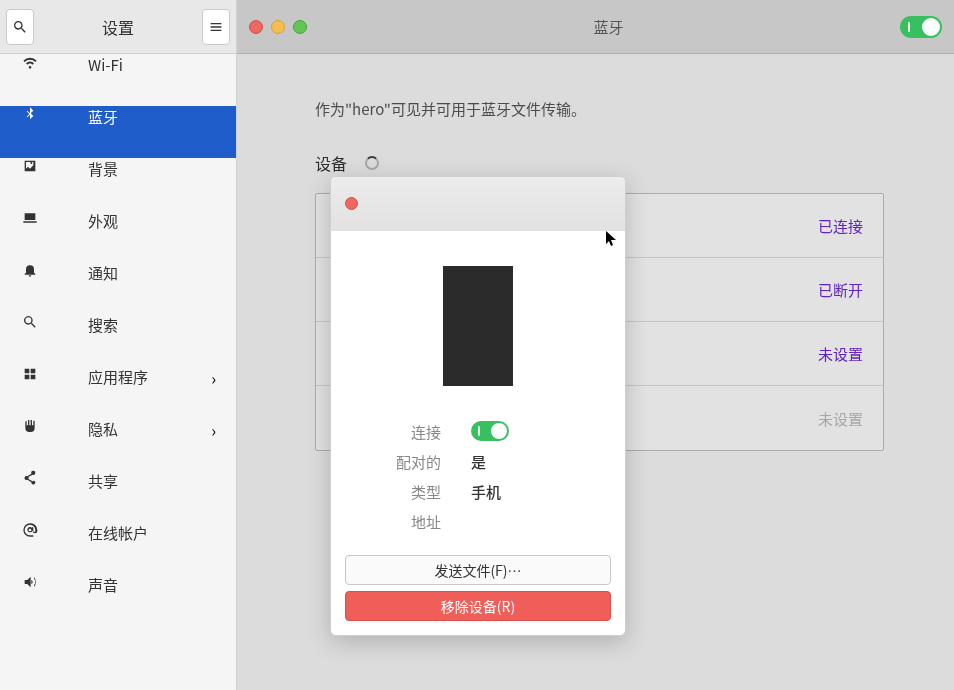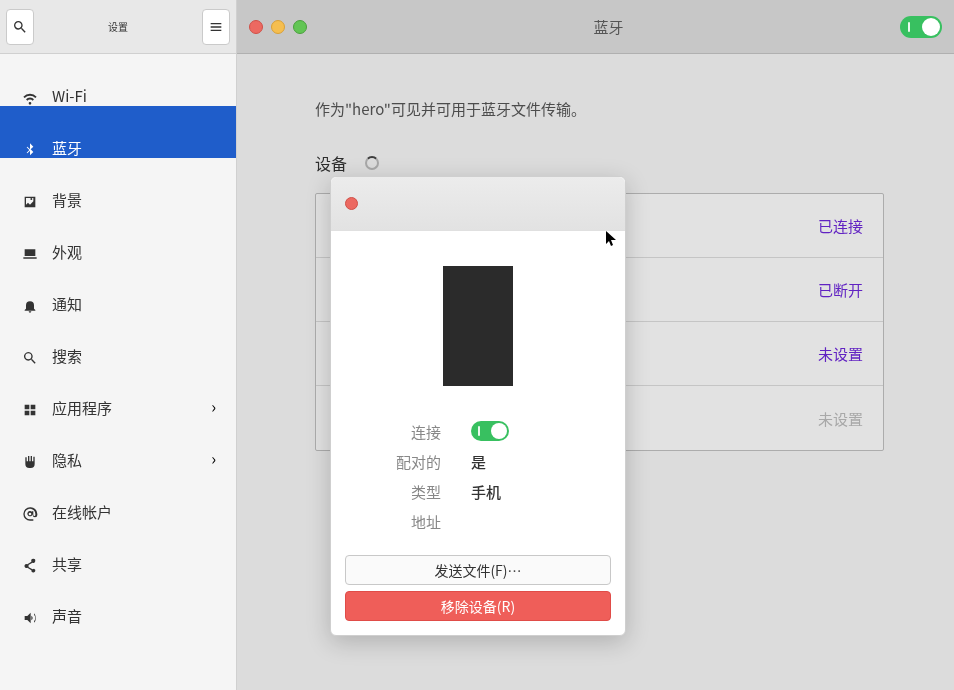--- a/index.html
+++ b/index.html
@@ -8,21 +8,21 @@
     
     .sidebar-header {
       position: absolute; left: 0; top: 0; width: 237px; height: 54px;
       background: #e8e8e8; border-bottom: 1px solid #d0d0d0; border-right: 1px solid #d0d0d0;
       display: flex; align-items: center; padding: 0 6px;
     }
     .icon-btn {
       width: 28px; height: 36px; border: 1px solid #cacaca; background: #fff; border-radius: 4px;
       display: flex; align-items: center; justify-content: center; cursor: pointer;
     }
-    .sidebar-title { flex: 1; text-align: center; font-size: 10px; color: #333; }
+    .sidebar-title { flex: 1; text-align: center; font-size: 16px; color: #333; }
     
     
     .main-header {
       position: absolute; left: 237px; top: 0; right: 0; height: 54px;
       background: #c7c7c7; border-bottom: 1px solid #b0b0b0;
       display: flex; align-items: center; padding: 0 12px;
     }
     .traffic-lights { display: flex; gap: 8px; margin-right: 10px; }
     .traffic-light { width: 14px; height: 14px; border-radius: 50%; }
     .tl-red { background: #ec6961; border: 1px solid #d05048; }
@@ -38,21 +38,21 @@
     .toggle::before {
       content: ""; position: absolute; left: 8px; top: 6px; width: 2px; height: 10px; background: rgba(255,255,255,0.9); border-radius: 1px;
     }
     
     
     .sidebar {
       position: absolute; left: 0; top: 54px; width: 237px; bottom: 0;
       background: #f5f5f5; border-right: 1px solid #d0d0d0; overflow-y: auto;
     }
     .sidebar-item {
-      height: 52px; display: flex; align-items: flex-end; padding: 0 20px; font-size: 15px; color: #333; cursor: pointer;
+      height: 52px; display: flex; align-items: flex-start; padding: 0 20px; font-size: 15px; color: #333; cursor: pointer; gap: 36px;
     }
     .sidebar-item .icon { width: 20px; margin-right: 12px; display: flex; justify-content: center; }
     .sidebar-item.active { background: #1f5dca; color: #fff; }
     .sidebar-item.active svg { fill: #fff; }
     .sidebar-item .chevron { margin-left: auto; font-size: 16px; color: #000; }
     
     
     .main {
       position: absolute; left: 237px; top: 54px; right: 0; bottom: 0;
       background: #f5f5f5; padding: 0; overflow: hidden;
@@ -195,32 +195,32 @@
         <svg class="ico" viewBox="0 0 24 24">
           <path d="M9 3v8H7V5H5v10a6 6 0 006 6h2a6 6 0 006-6V4h-2v7h-2V3h-2v8h-2V3z"></path>
         </svg>
       </span>
     <span>隐私</span>
     <span class="chevron">›</span>
   </div>
   <div class="sidebar-item">
     <span class="icon">
         <svg class="ico" viewBox="0 0 24 24">
+          <path d="M18 16a3 3 0 00-2.24 1l-6.1-3.56a3 3 0 000-2.88L15.76 7A3 3 0 1014 5a3 3 0 00.1.72L8 9.28a3 3 0 100 5.44l6.1 3.56A3 3 0 1018 16z"></path>
+        </svg>
+      </span>
+    <span>共享</span>
+  </div>
+  <div class="sidebar-item">
+    <span class="icon">
+        <svg class="ico" viewBox="0 0 24 24">
           <path d="M12 2a10 10 0 100 20h5v-2h-5a8 8 0 118-8v1.5a1.5 1.5 0 01-3 0V8h-2v.8A4 4 0 1016 12v1.5a3.5 3.5 0 007 0V12A10 10 0 0012 2zm0 8a2 2 0 110 4 2 2 0 010-4z"></path>
         </svg>
       </span>
     <span>在线帐户</span>
-  </div>
-  <div class="sidebar-item">
-    <span class="icon">
-        <svg class="ico" viewBox="0 0 24 24">
-          <path d="M18 16a3 3 0 00-2.24 1l-6.1-3.56a3 3 0 000-2.88L15.76 7A3 3 0 1014 5a3 3 0 00.1.72L8 9.28a3 3 0 100 5.44l6.1 3.56A3 3 0 1018 16z"></path>
-        </svg>
-      </span>
-    <span>共享</span>
   </div>
   <div class="sidebar-item">
     <span class="icon">
         <svg class="ico" viewBox="0 0 24 24">
           <path d="M4 9v6h4l5 5V4L8 9H4zm12 3a4 4 0 00-2-3.46v6.92A4 4 0 0016 12zm2-7v2.06A8 8 0 0120 12a8 8 0 01-2 4.94V19a10 10 0 000-14z"></path>
         </svg>
       </span>
     <span>声音</span>
   </div>
 </div>

